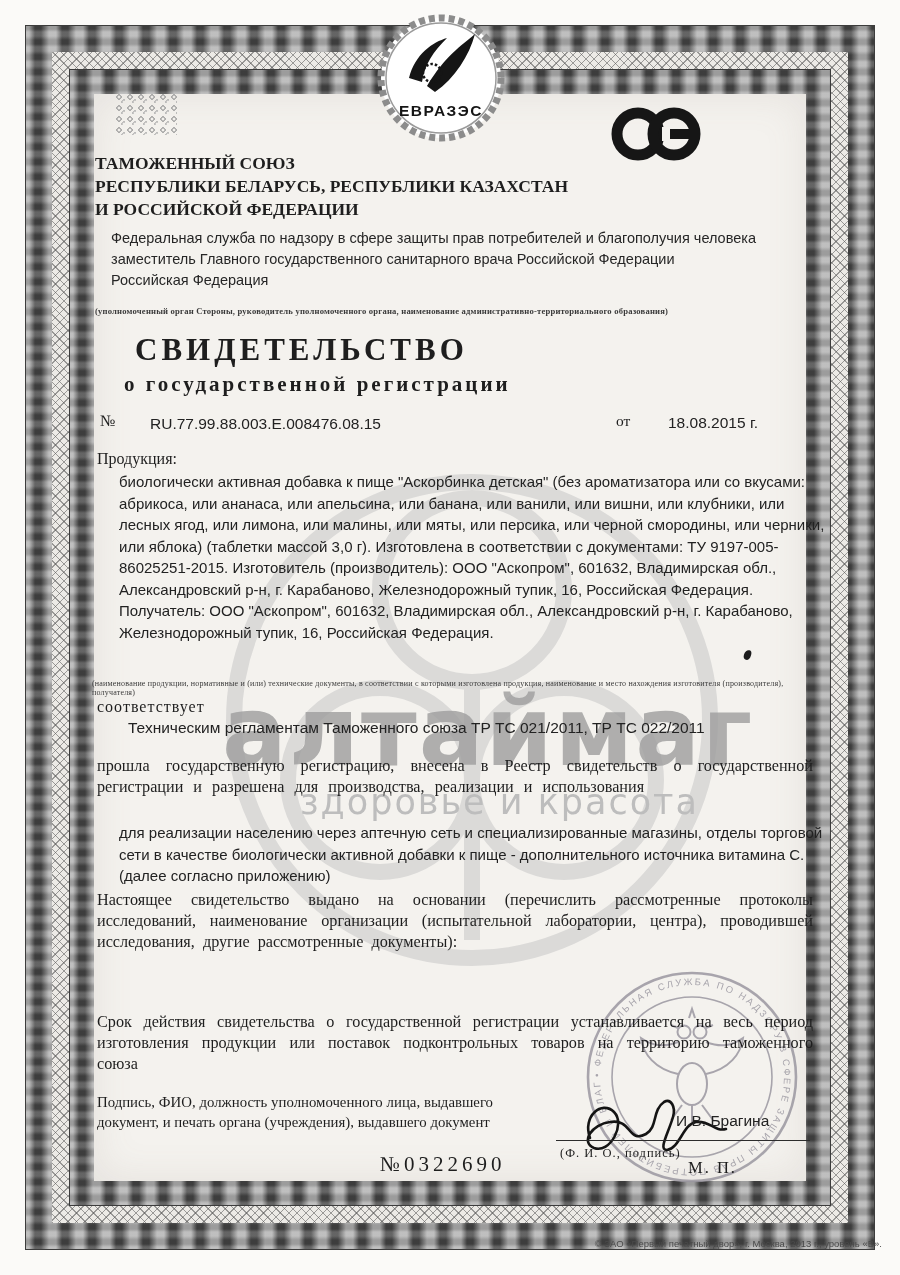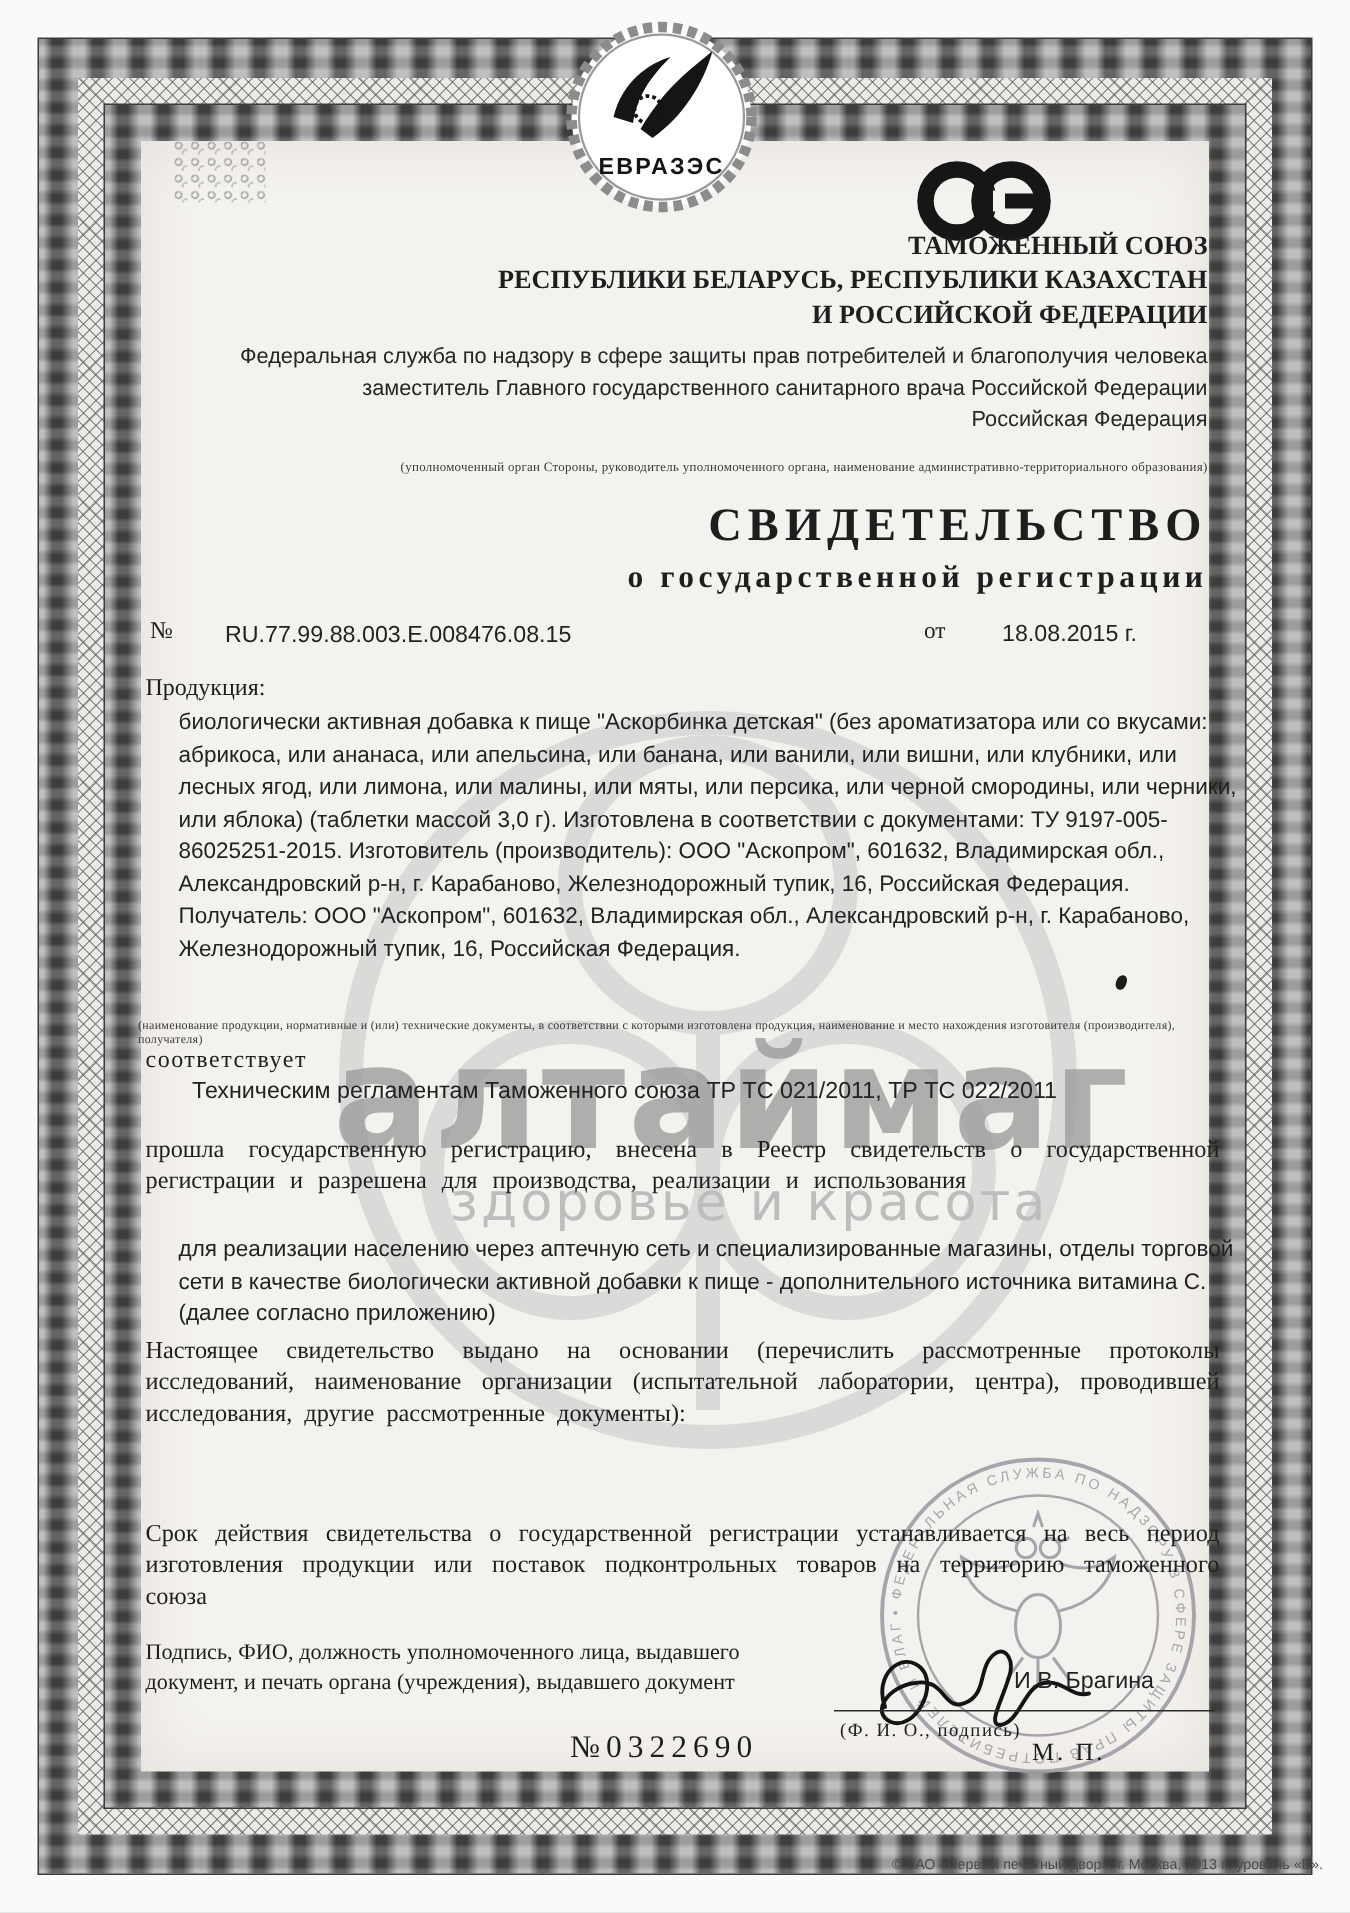--- a/index.html
+++ b/index.html
@@ -28,21 +28,21 @@
   
   .wm{position:absolute;z-index:3;pointer-events:none;}
   .wm-brand{left:222px;top:676px;font-family:"DejaVu Sans",sans-serif;font-weight:bold;
             font-size:96px;letter-spacing:2px;color:#9e9e9e;opacity:.8;}
   .wm-tagline{left:300px;top:782px;font-family:"DejaVu Sans",sans-serif;
               font-size:35px;letter-spacing:2px;color:#bdbdbd;}
   .wm-flower{left:210px;top:420px;opacity:.55;}
   
   .content{position:absolute;inset:0;z-index:4;}
   .abs{position:absolute;}
-  .center{left:95px;right:95px;text-align:right;}
+  .center{left:95px;right:95px;text-align:left;}
   .serifb{font-weight:bold;font-family:"Liberation Serif",serif;}
   .sans{font-family:"Liberation Sans","DejaVu Sans",sans-serif;color:#222;padding-left:16px;}
   .hdr{font-size:17.5px;line-height:23px;}
   .agency{font-size:14.5px;line-height:21px;color:#262626;}
   .tiny{font-size:8.6px;color:#3a3a3a;letter-spacing:.2px;}
   .doc-title{font-size:31px;font-weight:bold;letter-spacing:4px;padding-left:40px;}
   .doc-sub{font-size:21px;font-weight:bold;letter-spacing:3px;}
   .para-serif{font-size:16.2px;line-height:21px;text-align:justify;}
   .para-sans{font-size:15px;line-height:21.5px;}
   
@@ -106,24 +106,24 @@
     </svg>
 
     <div class="abs center serifb hdr" style="top:152px;">ТАМОЖЕННЫЙ СОЮЗ</div>
     <div class="abs center serifb hdr" style="top:175px;">РЕСПУБЛИКИ БЕЛАРУСЬ, РЕСПУБЛИКИ КАЗАХСТАН</div>
     <div class="abs center serifb hdr" style="top:198px;">И РОССИЙСКОЙ ФЕДЕРАЦИИ</div>
 
     <div class="abs center sans agency" style="top:228px;">Федеральная служба по надзору в сфере защиты прав потребителей и благополучия человека</div>
     <div class="abs center sans agency" style="top:249px;">заместитель Главного государственного санитарного врача Российской Федерации</div>
     <div class="abs center sans agency" style="top:270px;">Российская Федерация</div>
 
-    <div class="abs center tiny" style="top:306px;">(уполномоченный орган Стороны, руководитель уполномоченного органа, наименование административно-территориального образования)</div>
+    <div class="abs center tiny" style="top:306px;font-weight:bold;">(уполномоченный орган Стороны, руководитель уполномоченного органа, наименование административно-территориального образования)</div>
 
     <div class="abs center doc-title" style="top:332px;">СВИДЕТЕЛЬСТВО</div>
-    <div class="abs center doc-sub" style="top:372px;">о государственной регистрации</div>
+    <div class="abs center doc-sub" style="top:372px;padding-left:29px;">о государственной регистрации</div>
 
     <div class="abs" style="left:100px;top:412px;font-size:16px;">№</div>
     <div class="abs sans" style="left:134px;top:415px;font-size:15.5px;">RU.77.99.88.003.E.008476.08.15</div>
     <div class="abs" style="left:616px;top:412px;font-size:15.5px;">от</div>
     <div class="abs sans" style="left:652px;top:414px;font-size:15.5px;">18.08.2015 г.</div>
 
     <div class="abs" style="left:97px;top:450px;font-size:16px;">Продукция:</div>
     <div class="abs sans para-sans" style="left:103px;top:471px;width:714px;">биологически активная добавка к пище "Аскорбинка детская" (без ароматизатора или со вкусами: абрикоса, или ананаса, или апельсина, или банана, или ванили, или вишни, или клубники, или лесных ягод, или лимона, или малины, или мяты, или персика, или черной смородины, или черники, или яблока) (таблетки массой 3,0 г). Изготовлена в соответствии с документами: ТУ 9197-005-86025251-2015. Изготовитель (производитель): ООО "Аскопром", 601632, Владимирская обл., Александровский р-н, г. Карабаново, Железнодорожный тупик, 16, Российская Федерация. Получатель: ООО "Аскопром", 601632, Владимирская обл., Александровский р-н, г. Карабаново, Железнодорожный тупик, 16, Российская Федерация.</div>
 
     <div class="abs ink-speck"></div>

